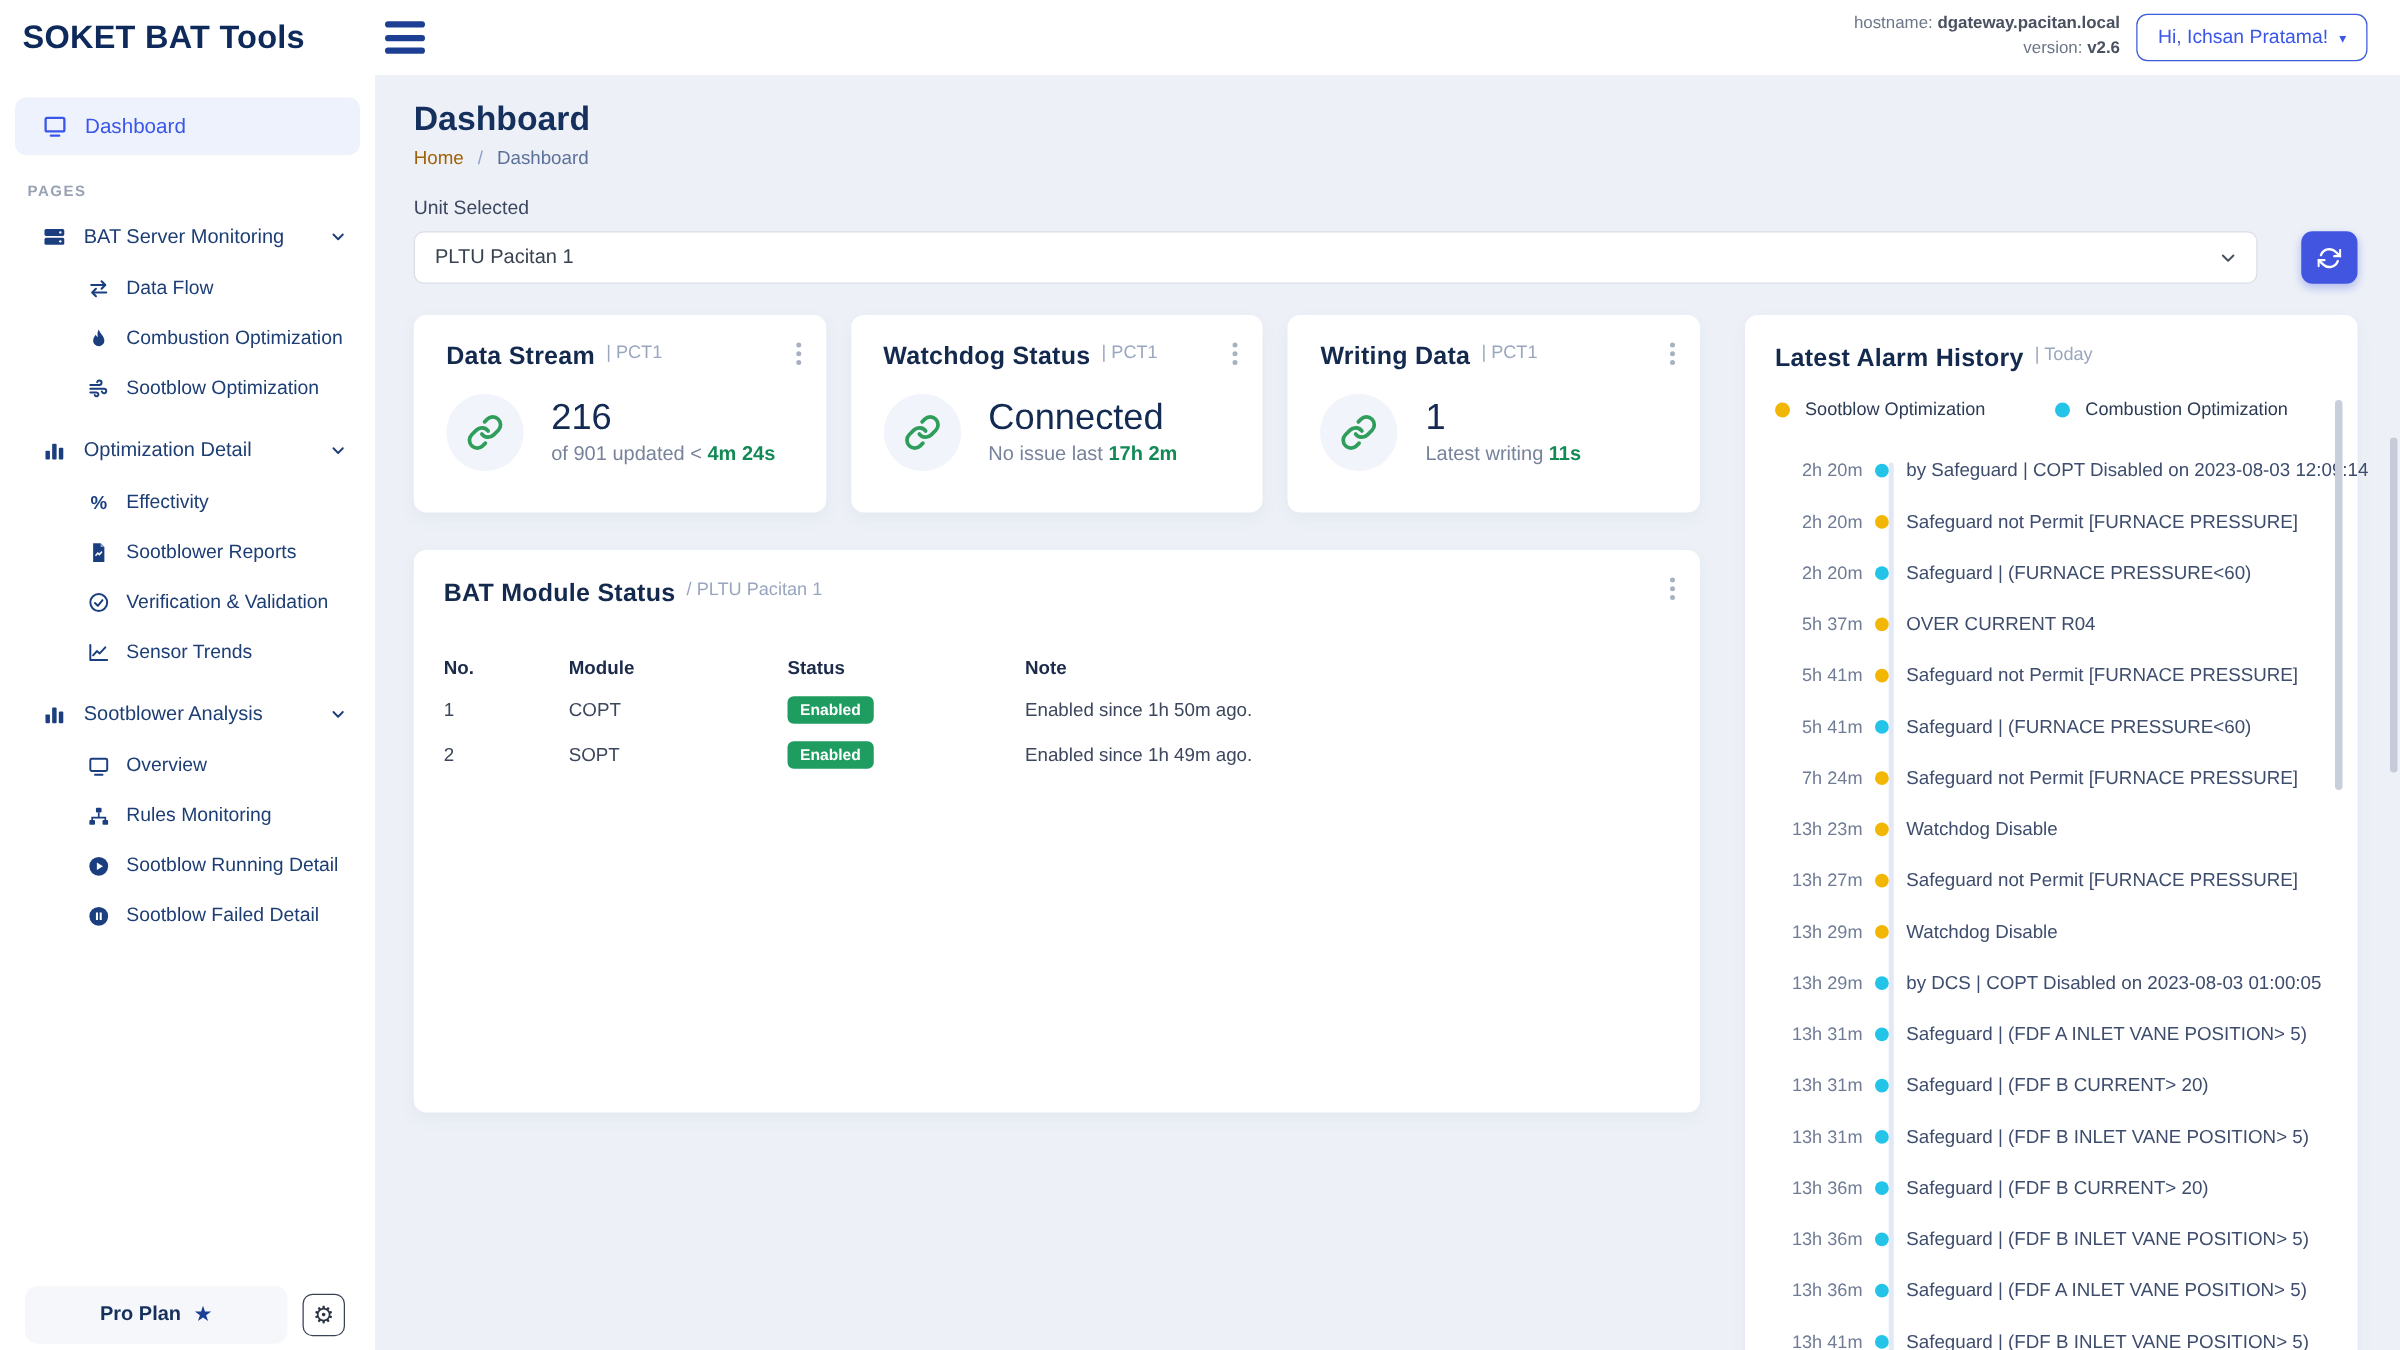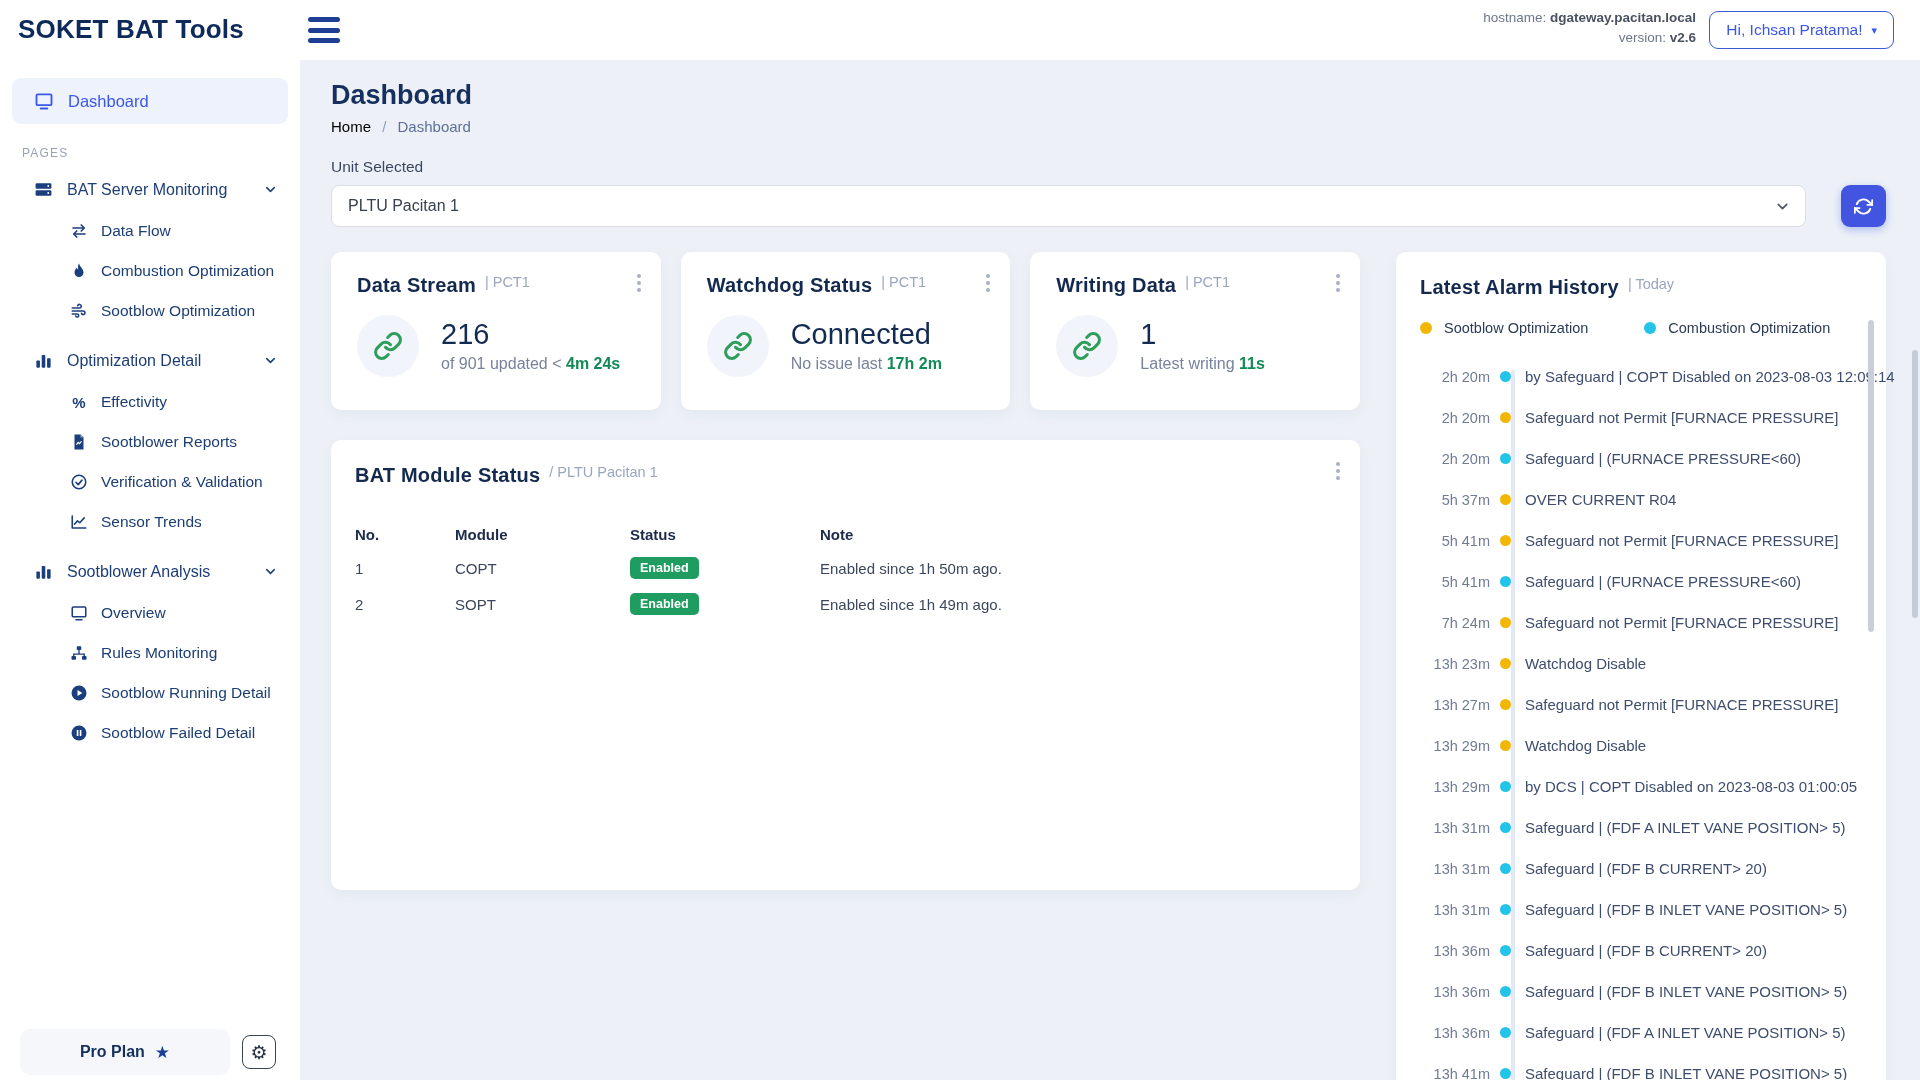--- a/index.html
+++ b/index.html
@@ -17,40 +17,40 @@
   .host-block b { color:#4a5160; }
   .user-btn { position:absolute; right:26px; top:11px; height:38px; padding:0 16px; display:flex; align-items:center; gap:9px;
     border:1.6px solid #3b5bd9; border-radius:9px; background:#fff; color:#3a57e8; font-size:15.5px; cursor:pointer;
     font-family:inherit; }
   .user-caret { font-size:11px; color:#3a57e8; }
   
   .sidebar { position:absolute; left:0; top:60px; width:300px; height:1020px; background:#fff; z-index:20; padding:18px 12px 0 12px; }
   .side-active { display:flex; align-items:center; gap:14px; background:#eef2fd; border-radius:9px; padding:13px 16px 13px 22px;
     color:#3a57e8; font-size:16.5px; cursor:pointer; }
   .side-active svg { stroke:#3a57e8; }
-  .pages-label { margin:22px 0 2px 10px; font-size:12px; font-weight:400; letter-spacing:1.2px; color:#98a2b3; }
+  .pages-label { margin:22px 0 2px 10px; font-size:12px; font-weight:700; letter-spacing:1.2px; color:#98a2b3; }
   ul.nav { list-style:none; }
   .nav-parent { display:flex; align-items:center; gap:14px; padding:12px 10px 12px 22px; margin-top:8px;
     color:#1d3e75; font-size:16px; font-weight:400; cursor:pointer; }
   .nav-parent .grow { flex:1; }
   .nav-child { display:flex; align-items:center; gap:13px; padding:11px 10px 11px 58px; color:#1d3e75; font-size:15.5px; cursor:pointer; }
   .nav-child svg, .nav-child .txt-ic { flex:0 0 auto; }
   .txt-ic { font-weight:800; color:#1b3f7e; font-size:15px; width:18px; text-align:center; }
   .chev { flex:0 0 auto; }
   .pro-row { position:absolute; left:20px; bottom:5px; display:flex; align-items:center; gap:12px; }
   .pro-pill { width:210px; height:46px; background:#f5f7fa; border-radius:10px; display:flex; align-items:center; justify-content:center; gap:10px;
     font-size:16px; font-weight:700; color:#16305e; cursor:pointer; }
   .pro-star { color:#1b3f94; font-size:17px; }
   .gear-btn { width:34px; height:34px; border:1.6px solid #3a4354; border-radius:8px; background:#fff; display:flex; align-items:center; justify-content:center;
     font-size:19px; color:#2b3442; cursor:pointer; }
   
   .main { position:absolute; left:300px; top:60px; right:0; bottom:0; padding:20px 34px 0 31px; overflow:hidden; }
   h1.page-title { font-size:27px; font-weight:700; color:#16305e; }
   .breadcrumb { margin-top:7px; font-size:15px; }
-  .bc-home { color:#000000; cursor:pointer; }
+  .bc-home { color:#a16207; cursor:pointer; }
   .bc-sep { color:#8ba0cc; margin:0 7px; }
   .bc-cur { color:#5d7098; }
   .unit-label { margin-top:23px; font-size:15.5px; color:#3c475f; }
   .select-row { margin-top:9px; display:flex; align-items:center;gap:17px; }
   .select-box { flex:1; height:42px; background:#fff; border:1px solid #d9dee8; border-radius:8px; display:flex; align-items:center;
     padding:0 16px; font-size:16px; color:#38414f; cursor:pointer; position:relative; }
   .select-box .sel-chev { position:absolute; right:14px; top:12px; }
   .refresh-btn { width:45px; height:42px; margin-left:18px; background:#4255e0; border:none; border-radius:9px; display:flex;
     align-items:center; justify-content:center; cursor:pointer; box-shadow:0 3px 8px rgba(66,85,224,.35); }
   .columns { margin-top:25px; display:flex; gap:36px; align-items:flex-start; }

